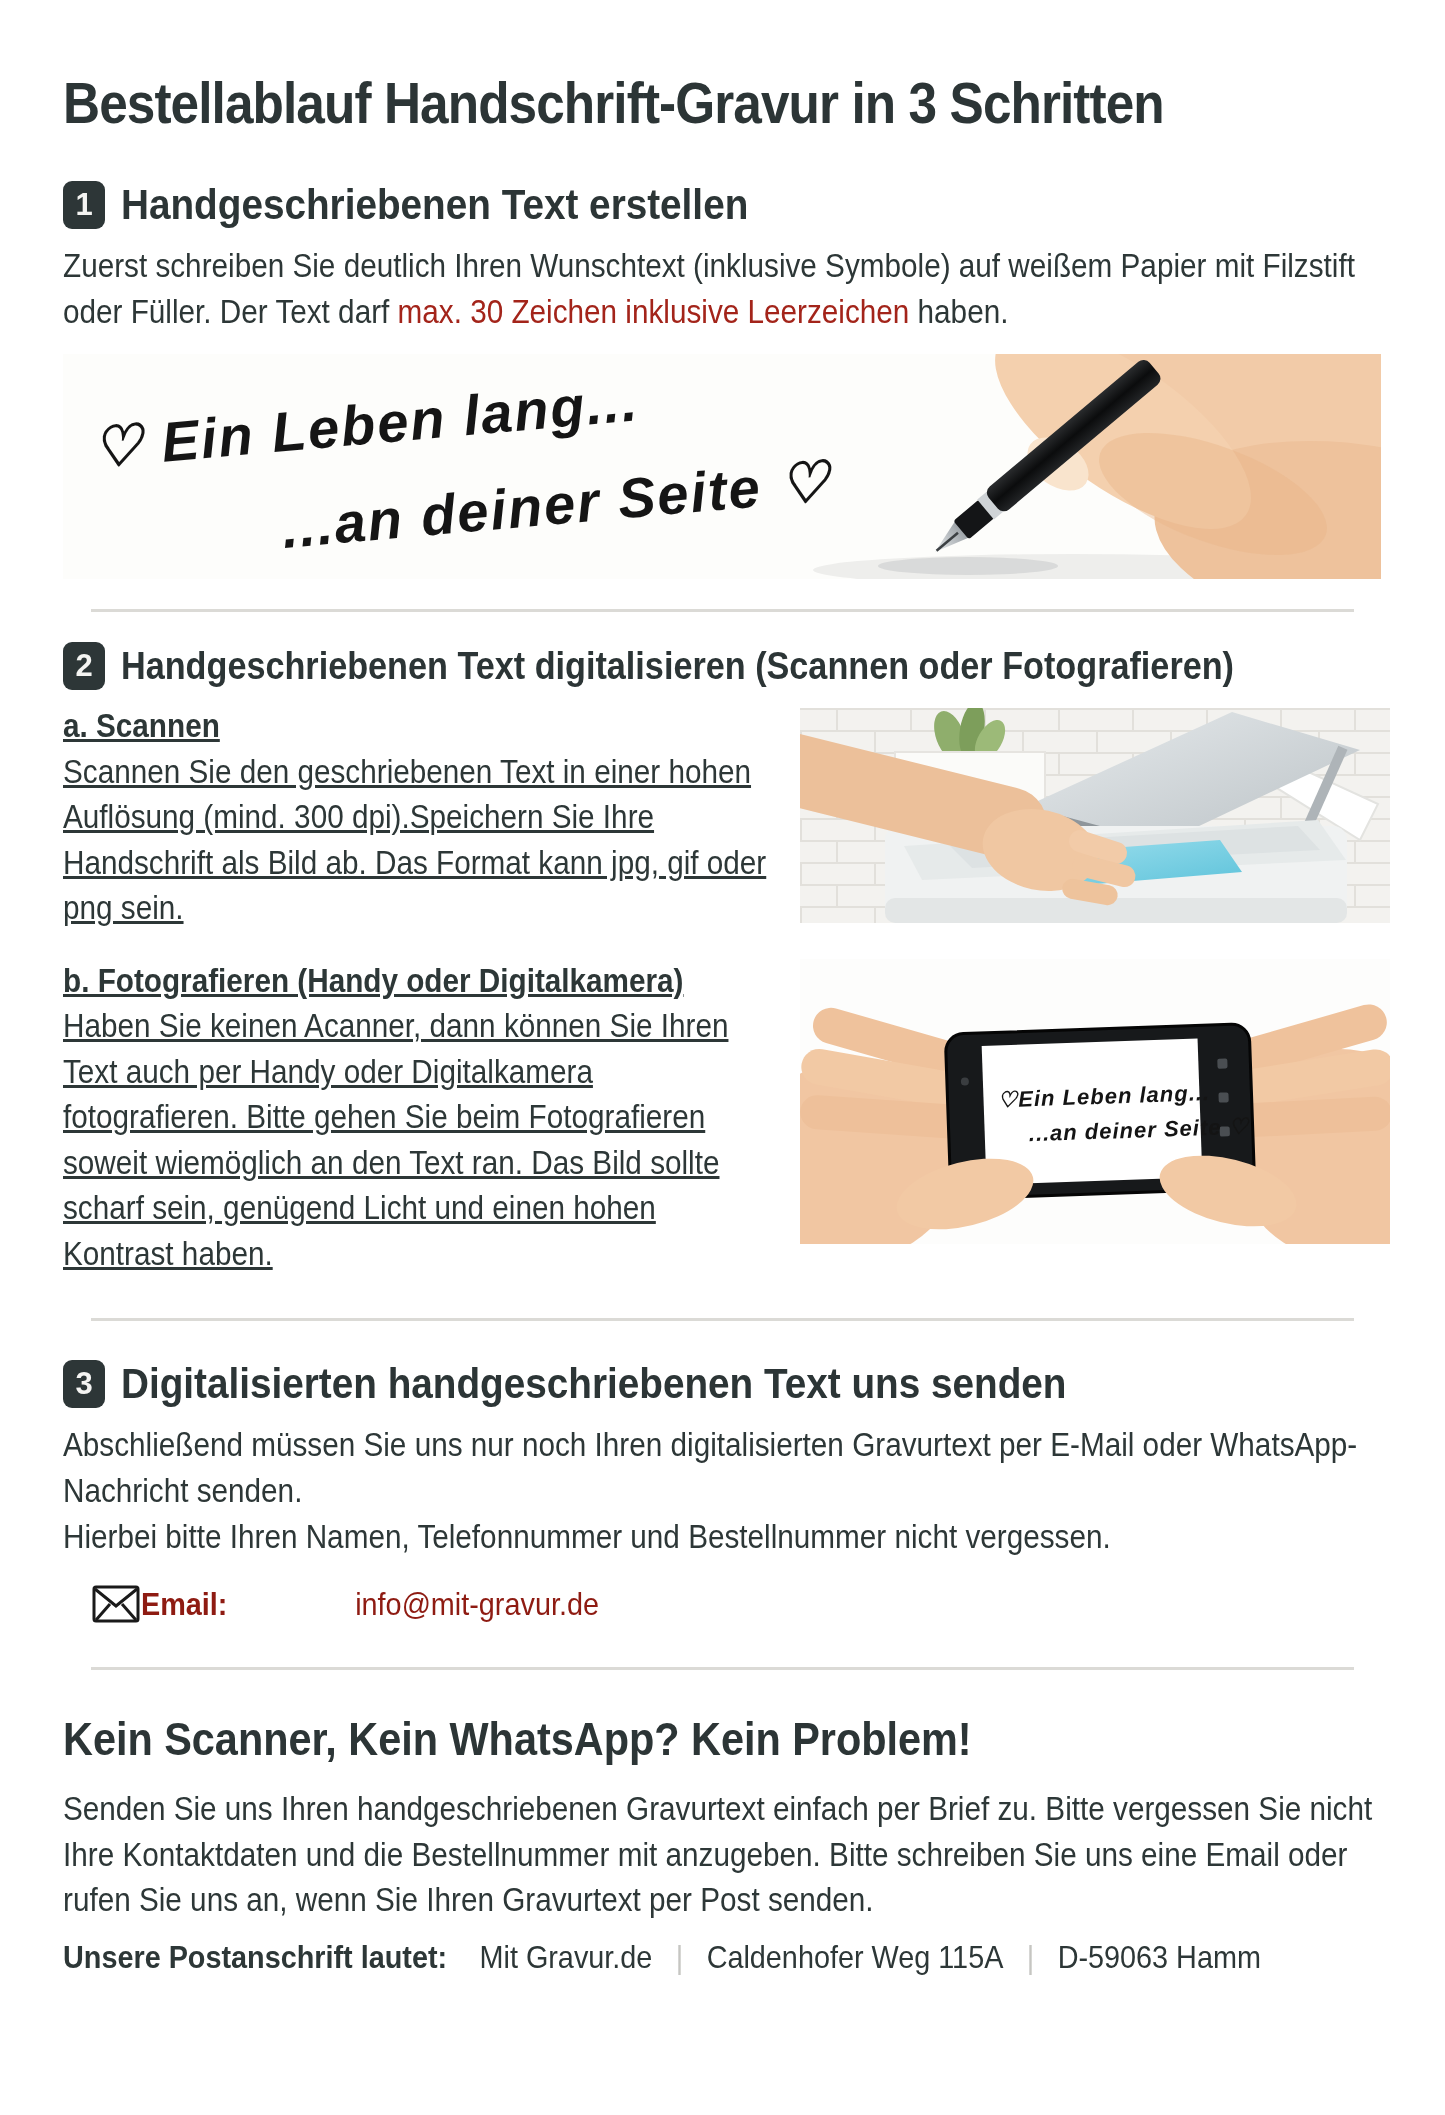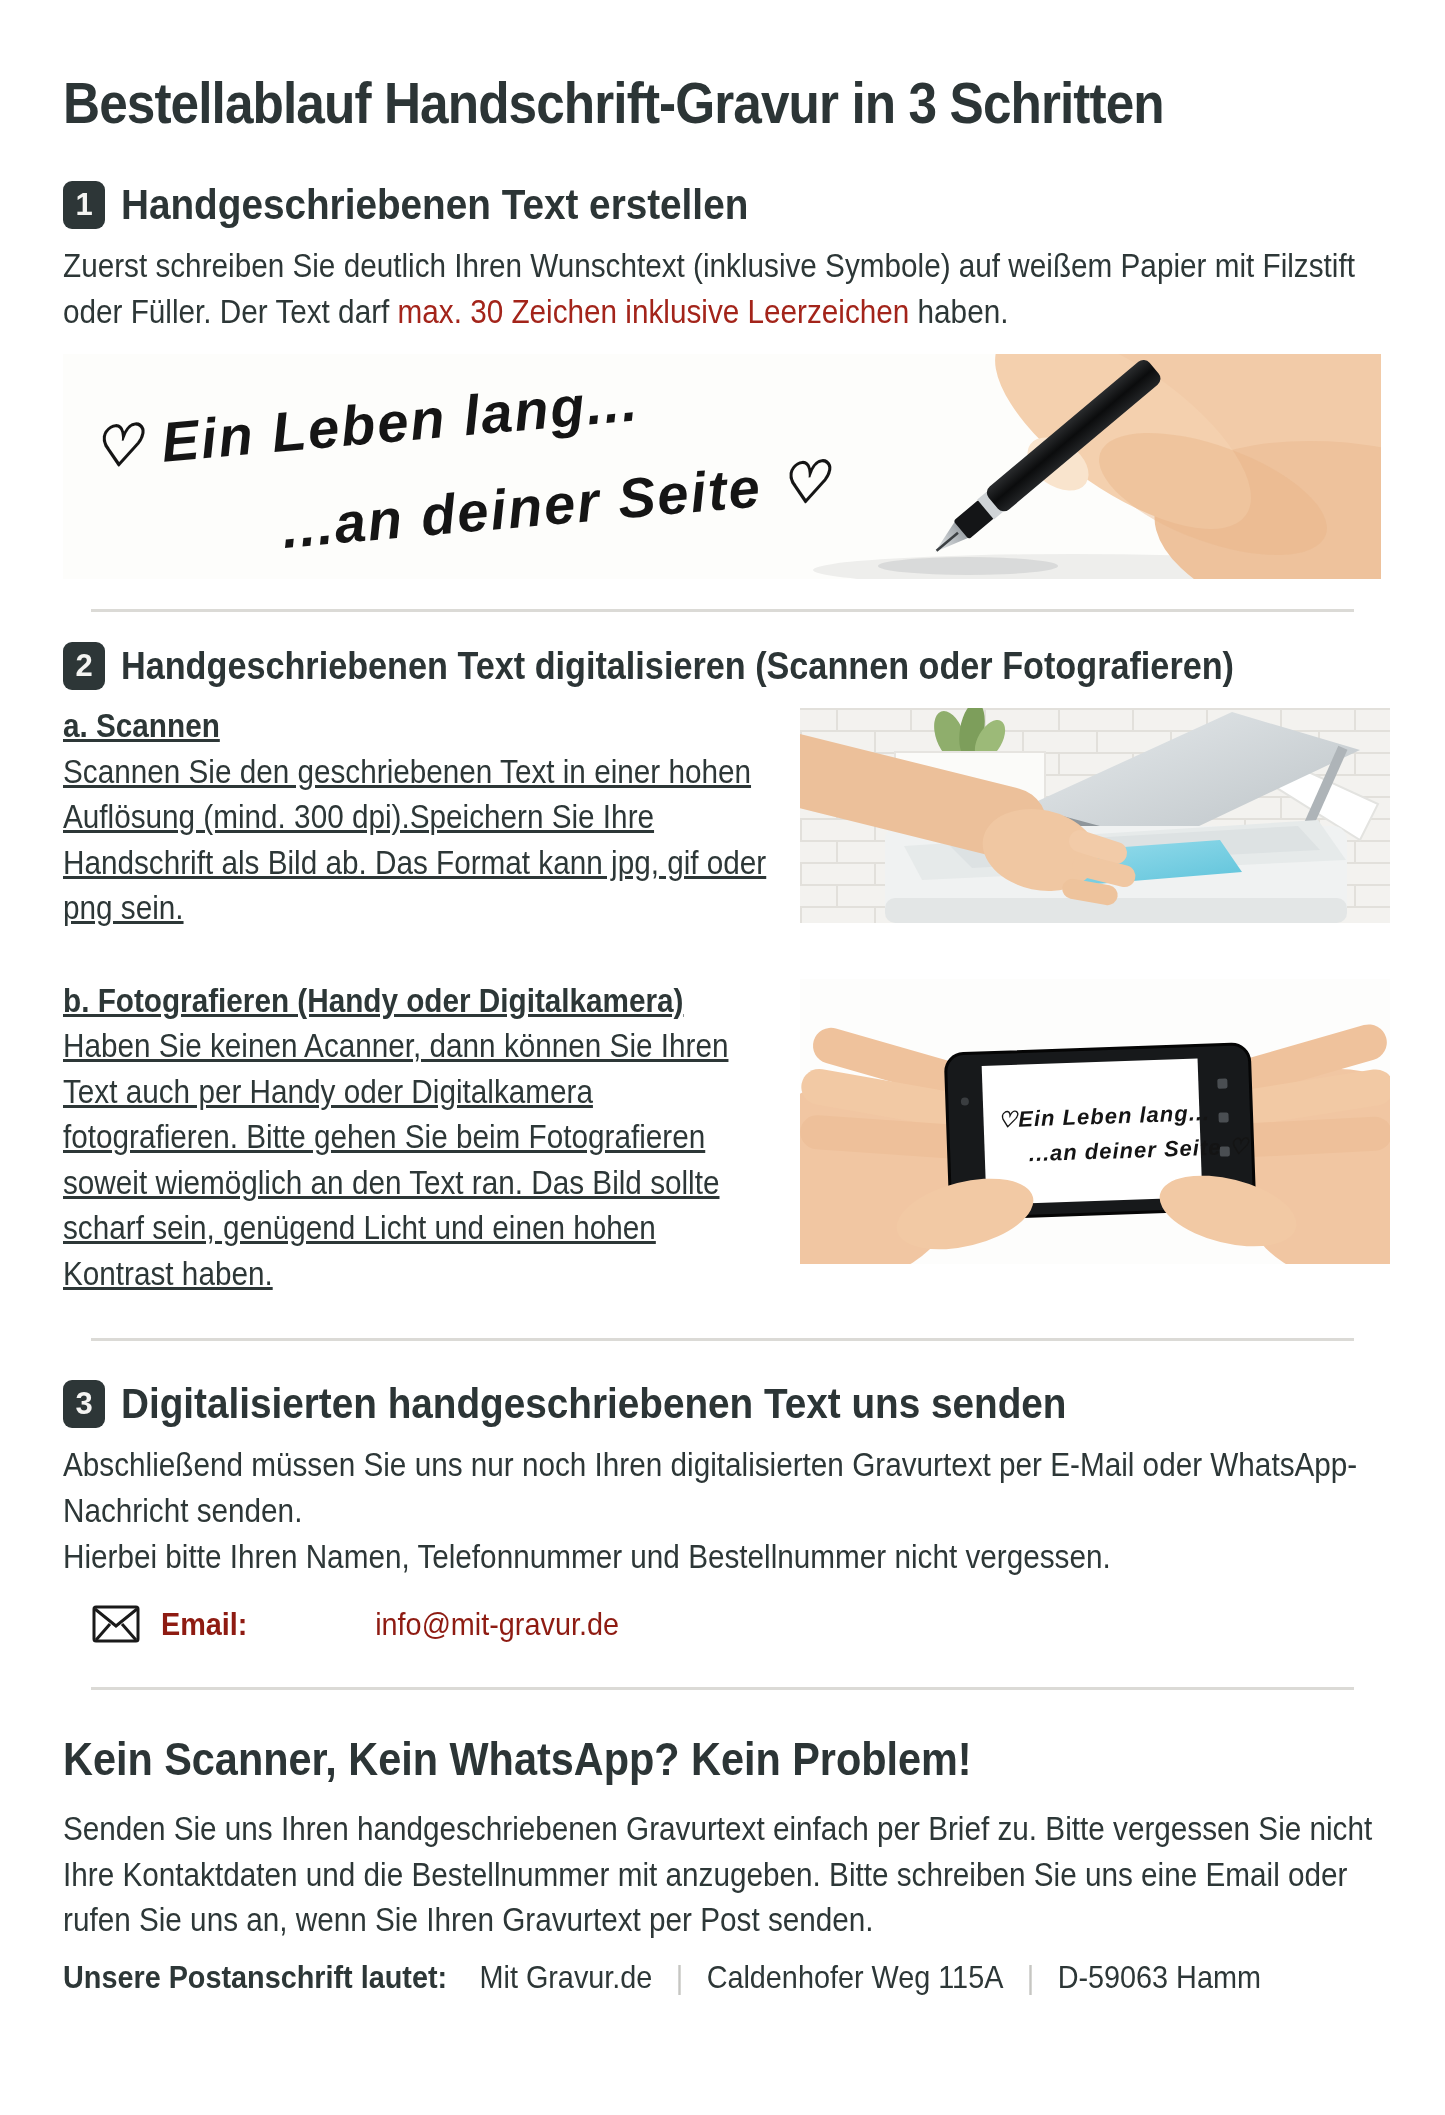--- a/index.html
+++ b/index.html
@@ -48,24 +48,24 @@
 
   .two-col { display:flex; justify-content:space-between; align-items:flex-start; }
   .col-text { width:737px;text-decoration:underline; }
   .col-text .inner { width:790px; }
   .sub-head { font-size:33px; font-weight:bold; line-height:1.35; }
   .sub-body { font-size:33px; line-height:1.38; }
   .photo-side { flex:0 0 auto; margin-right:-8px; }
   .photo2 { width:590px; height:215px; margin-top:4px; }
   .photo3 { width:590px; height:285px; }
 
-  .row-b { margin-top:48px; }
+  .row-b { margin-top:28px; }
 
   .contact-block { margin-top:20px; margin-left:28px; }
-  .contact-row { display:flex; align-items:center; gap:20px; height:50px; }
+  .contact-row { display:flex; align-items:center; height:50px; }
   .contact-icon { flex:0 0 auto; width:50px; display:flex; justify-content:center; }
   .contact-text { display:flex; }
   .contact-label { font-weight:bold; color:#8e1b12; font-size:32px; width:238px; }
   .contact-value { color:#8e1b12; font-size:32px; white-space:nowrap; }
 
   .footer-title { font-size:46px; font-weight:bold; color:#2c3536;
                   white-space:nowrap; margin-bottom:20px; }
   .address-row { display:flex; align-items:baseline; gap:0; margin-top:16px;
                  font-size:32px; white-space:nowrap; }
   .address-label { font-weight:bold; margin-right:36px; }

